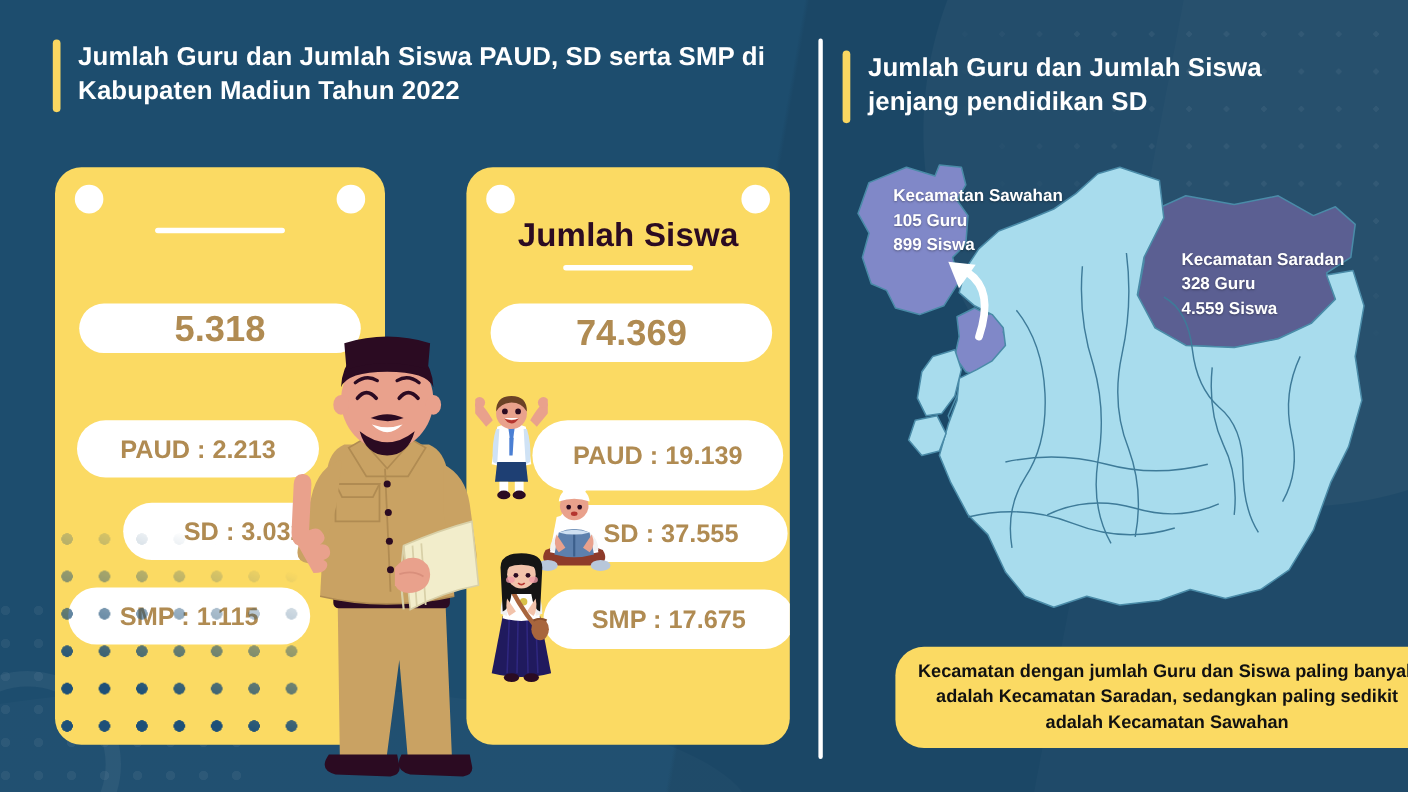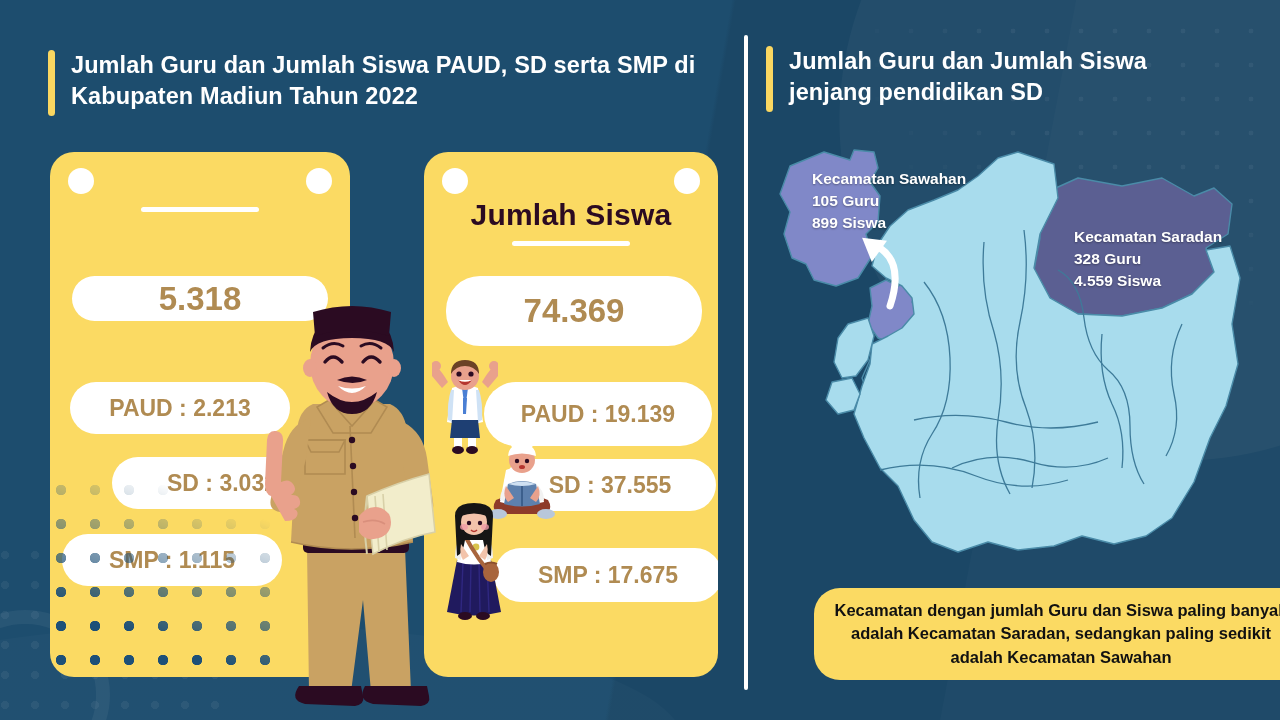--- a/index.html
+++ b/index.html
@@ -51,21 +51,21 @@
     background:#ffffff; border-radius:3px;
   }
 
   
   .title-block { position:absolute; display:flex; gap:16px; align-items:flex-start; }
   .title-bar { width:7px; border-radius:4px; background:#FAD761; flex:0 0 auto; }
   .title-text {
     color:#ffffff; font-size:23.5px; font-weight:bold; line-height:1.32;
     letter-spacing:.1px;
   }
-  #title-left  { left:48px; top:50px; width:660px; }
+  #title-left  { left:48px; top:36px; width:660px; }
   #title-left .title-bar  { height:66px; }
   #title-right { left:766px; top:46px; width:470px; }
   #title-right .title-bar { height:66px; }
 
   
   .card {
     position:absolute; background:#FBDA63; border-radius:24px; overflow:hidden;
   }
   #card-guru  { left:50px;  top:152px; width:300px; height:525px; }
   #card-siswa { left:424px; top:152px; width:294px; height:525px; }
@@ -104,24 +104,24 @@
   .pill.total { font-size:33px; }
   .pill.sub   { font-size:23px; }
 
   
   #guru-total { left:22px;  top:124px; width:256px; height:45px; }
   #guru-paud  { left:20px;  top:230px; width:220px; height:52px; }
   #guru-sd    { left:62px;  top:305px; width:220px; height:52px; }
   #guru-smp   { left:12px;  top:382px; width:220px; height:52px; }
 
   
-  #siswa-total { left:22px; top:124px; width:256px; height:70px;text-align:center; }
+  #siswa-total { left:22px; top:124px; width:256px; height:53px;text-align:center; }
   #siswa-paud  { left:60px; top:230px; width:228px; height:64px; }
   #siswa-sd    { left:80px; top:307px; width:212px; height:52px; }
-  #siswa-smp   { left:70px; top:396px; width:228px; height:54px; }
+  #siswa-smp   { left:70px; top:384px; width:228px; height:54px; }
 
   
   .teacher { position:absolute; left:255px; top:300px; width:230px; height:420px; }
 
   
   .kid-boy  { position:absolute; left:432px; top:358px; width:66px; height:96px; }
   .kid-ngaji{ position:absolute; left:486px; top:440px; width:72px; height:86px; }
   .kid-girl { position:absolute; left:443px; top:502px; width:62px; height:122px; }
 
   

